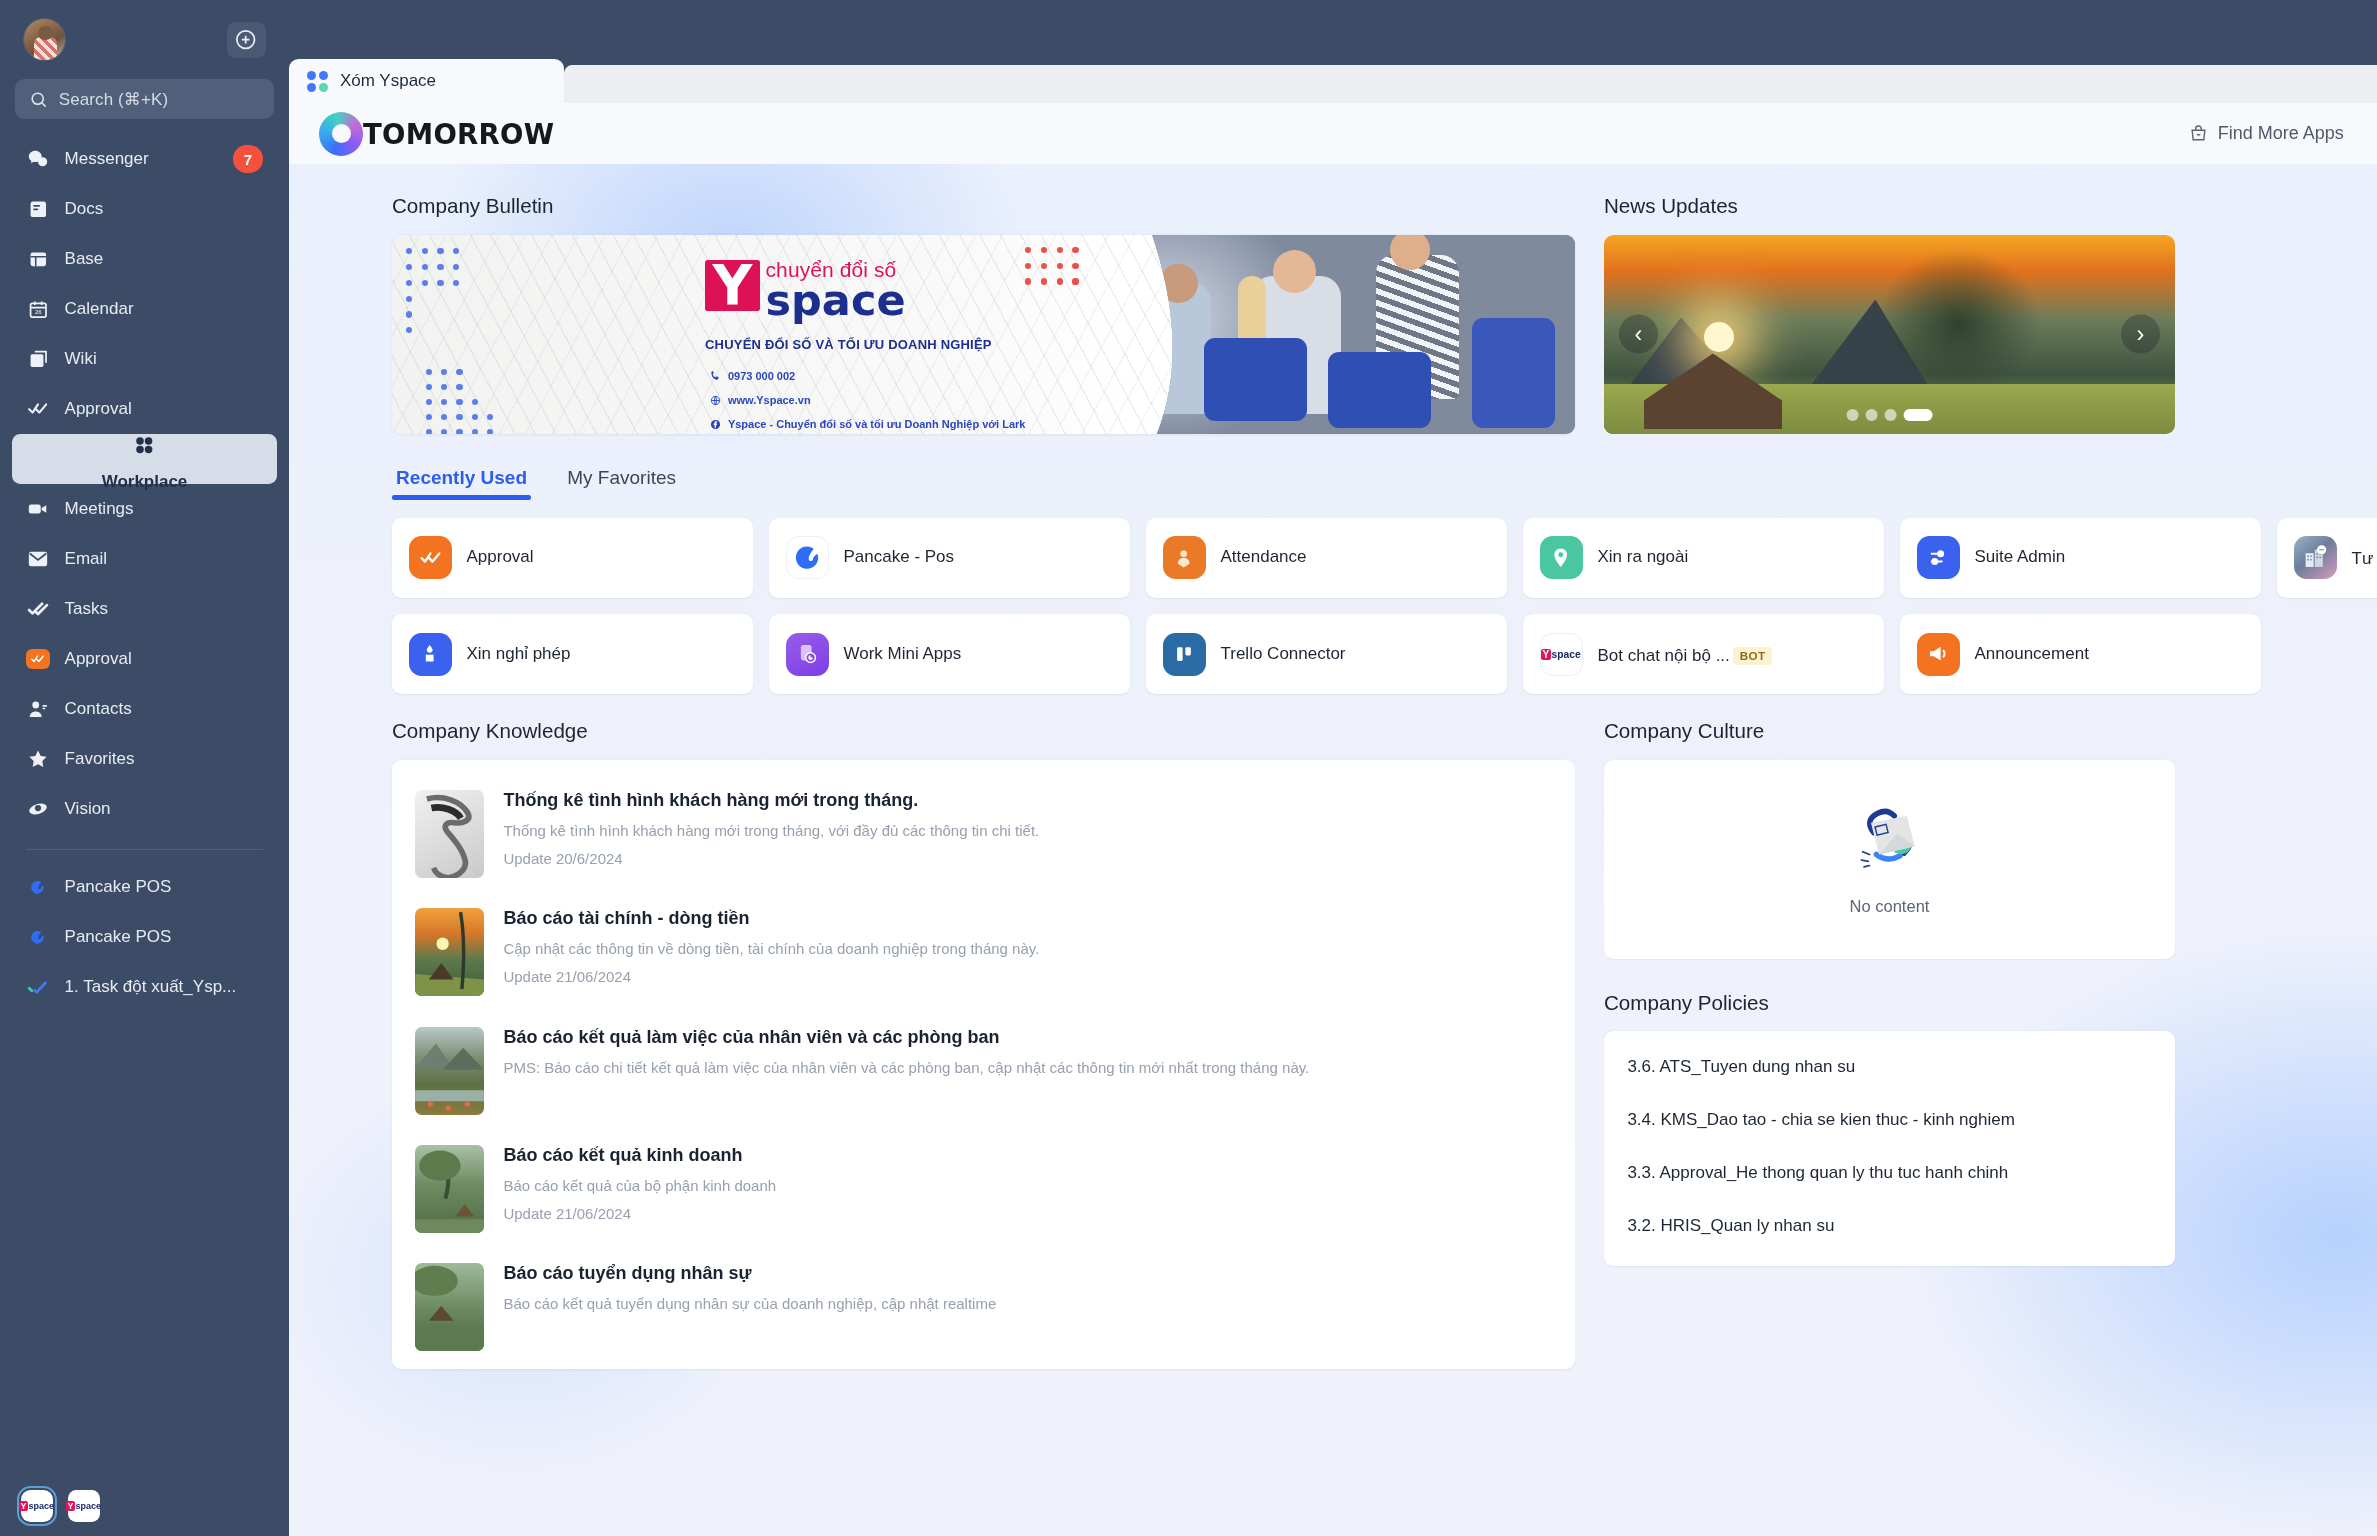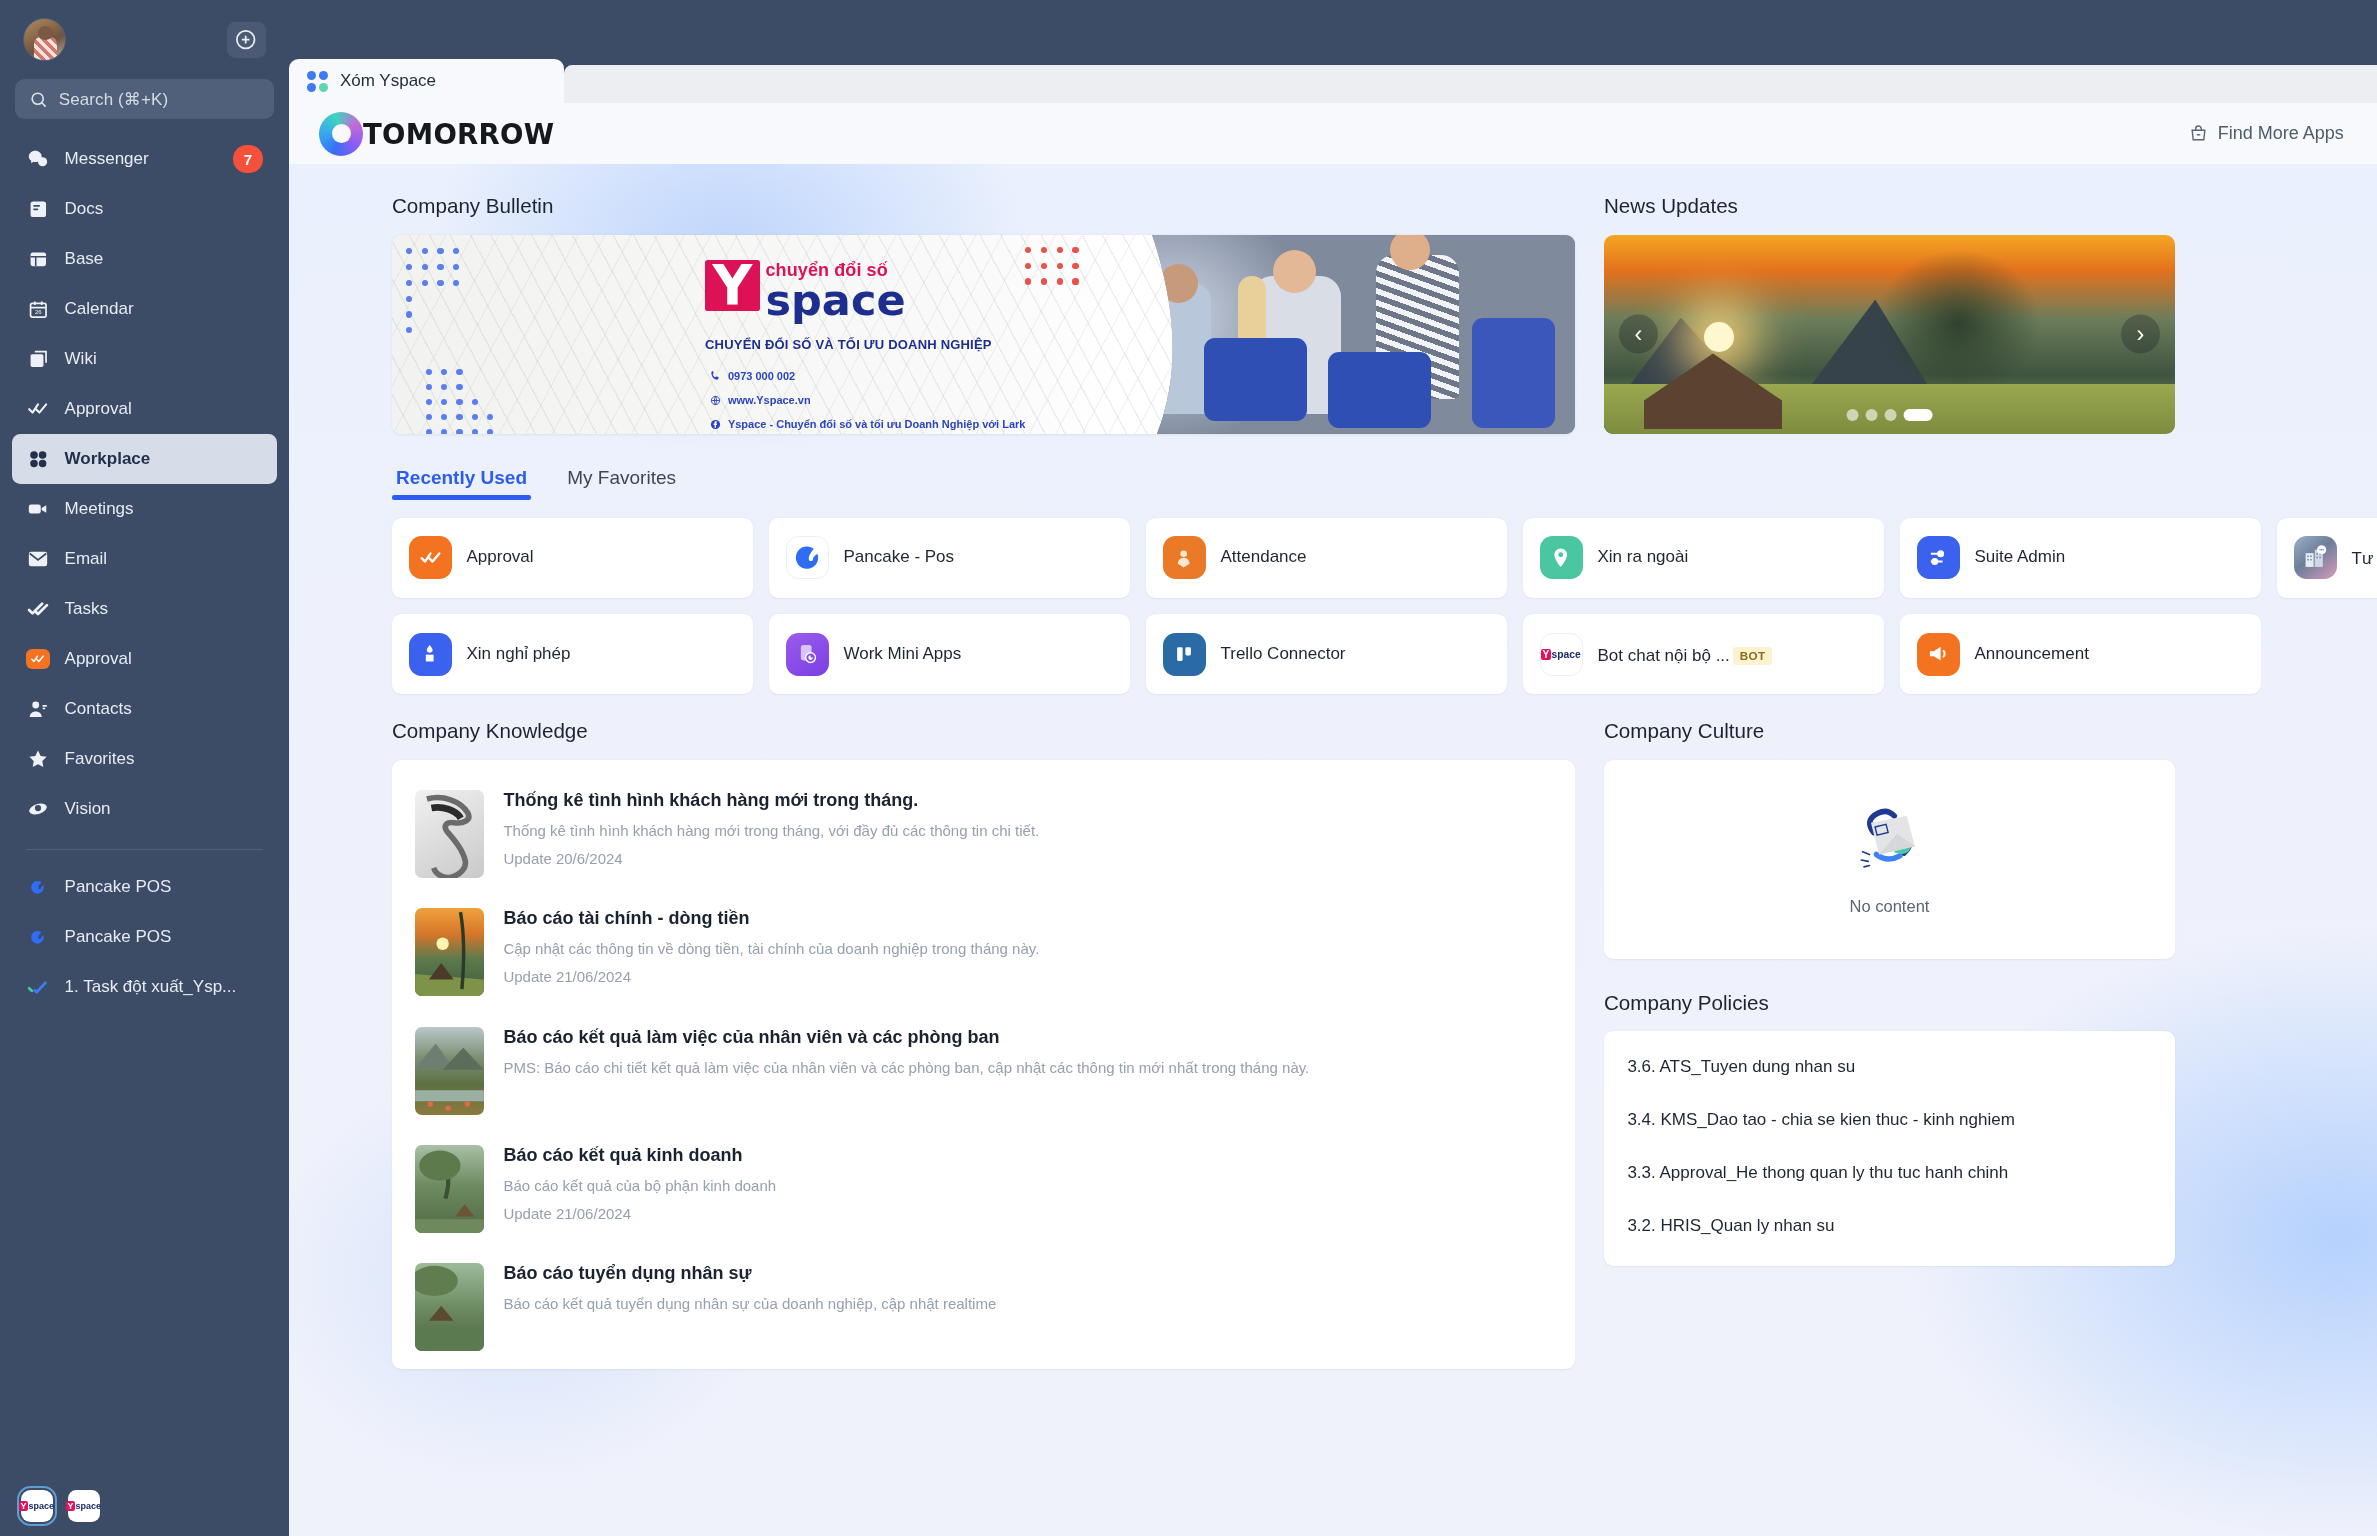--- a/index.html
+++ b/index.html
@@ -40,21 +40,21 @@
     background:#50607a; display:flex; align-items:center; gap:11px; padding:0 13.8px;
     cursor:text;
   }
   .search-box .txt{ color:#d5dbe6; font-size:17px; letter-spacing:0.1px; }
   .nav{ margin-top:15px; display:flex; flex-direction:column; }
   .nav-item{
     height:50px; margin:0 12.4px; padding:0 13.8px; border-radius:8.3px;
     display:flex; align-items:center; gap:15px; cursor:pointer;
   }
   .nav-item .lbl{ color:#e7ebf2; font-size:17px; white-space:nowrap; }
-  .nav-item.active{ background:#d7dde8; }
+  .nav-item.active{ background:#d7dde8;flex-direction:column; }
   .nav-item.active .lbl{ color:#22304a; font-weight:600; }
   .nav-ico{ width:23.4px;height:23.4px;display:flex;align-items:center;justify-content:center;flex:0 0 23.4px; }
   .badge{
     margin-left:auto; min-width:30px;height:27.5px;border-radius:13.8px;background:#f4503c;
     color:#fff;font-size:15px;display:flex;align-items:center;justify-content:center;padding:0 8.3px;font-weight:600;
   }
   .sb-divider{ height:0.7px; background:#52617a; margin:15px 26px 12.4px 26px; }
   .dock{ position:absolute; bottom:15px; left:20.6px; display:flex; gap:15px; align-items:center; }
   .dock-app{
     width:32px;height:32px;border-radius:8.3px;background:#fff;
@@ -129,21 +129,21 @@
   .dots{ position:absolute; display:grid; gap:9.6px; }
   .dots s{ width:6.2px;height:6.2px;border-radius:50%;background:#5a7ef0;display:block; }
   .dots.red s{ background:#e8524a; }
   .bn-logo{ position:absolute; left:313px; top:25px; width:289px; text-align:left; }
   .ysp{ display:flex; align-items:flex-start; }
   .ysp .ybox{
     background:#dd1155;color:#fff;font-weight:900;font-size:55px;line-height:51px;
     width:55px;text-align:center;border-radius:2.8px;font-family:"DejaVu Sans",sans-serif;
   }
   .ysp .right{ margin-left:5.5px; }
-  .ysp .cds{ color:#dd1155; font-weight:700; font-size:18px; line-height:20.6px; letter-spacing:0.1px;margin-top:36px;}
+  .ysp .cds{ color:#dd1155; font-weight:400; font-size:21px; line-height:20.6px; letter-spacing:0.1px;margin-top:36px;}
   .ysp .spc{ color:#1d2f8e; font-weight:900; font-size:43px; line-height:40px; font-family:"DejaVu Sans",sans-serif;}
   .bn-sub{ margin-top:16.5px; color:#1d2f8e; font-weight:800; font-size:13px; letter-spacing:0.2px; }
   .bn-contacts{ position:absolute; left:318px; top:135px; font-size:11px; color:#2b45c0; line-height:1.1; }
   .bn-contacts div{ display:flex; align-items:center; gap:6.9px; margin-bottom:12.4px; font-weight:600; }
   .bn-people{
     position:absolute;right:0;top:0;bottom:0;width:543px;
     background:
       radial-gradient(138px 124px at 138px 83px, #cfd6e2, #9fa9bb 60%, #7f8a9d),
       linear-gradient(120deg,#8e99ab,#6f7b90);
     clip-path: path("M 120,0 L 790,0 L 790,290 L 60,290 C 160,200 150,90 120,0 Z");

